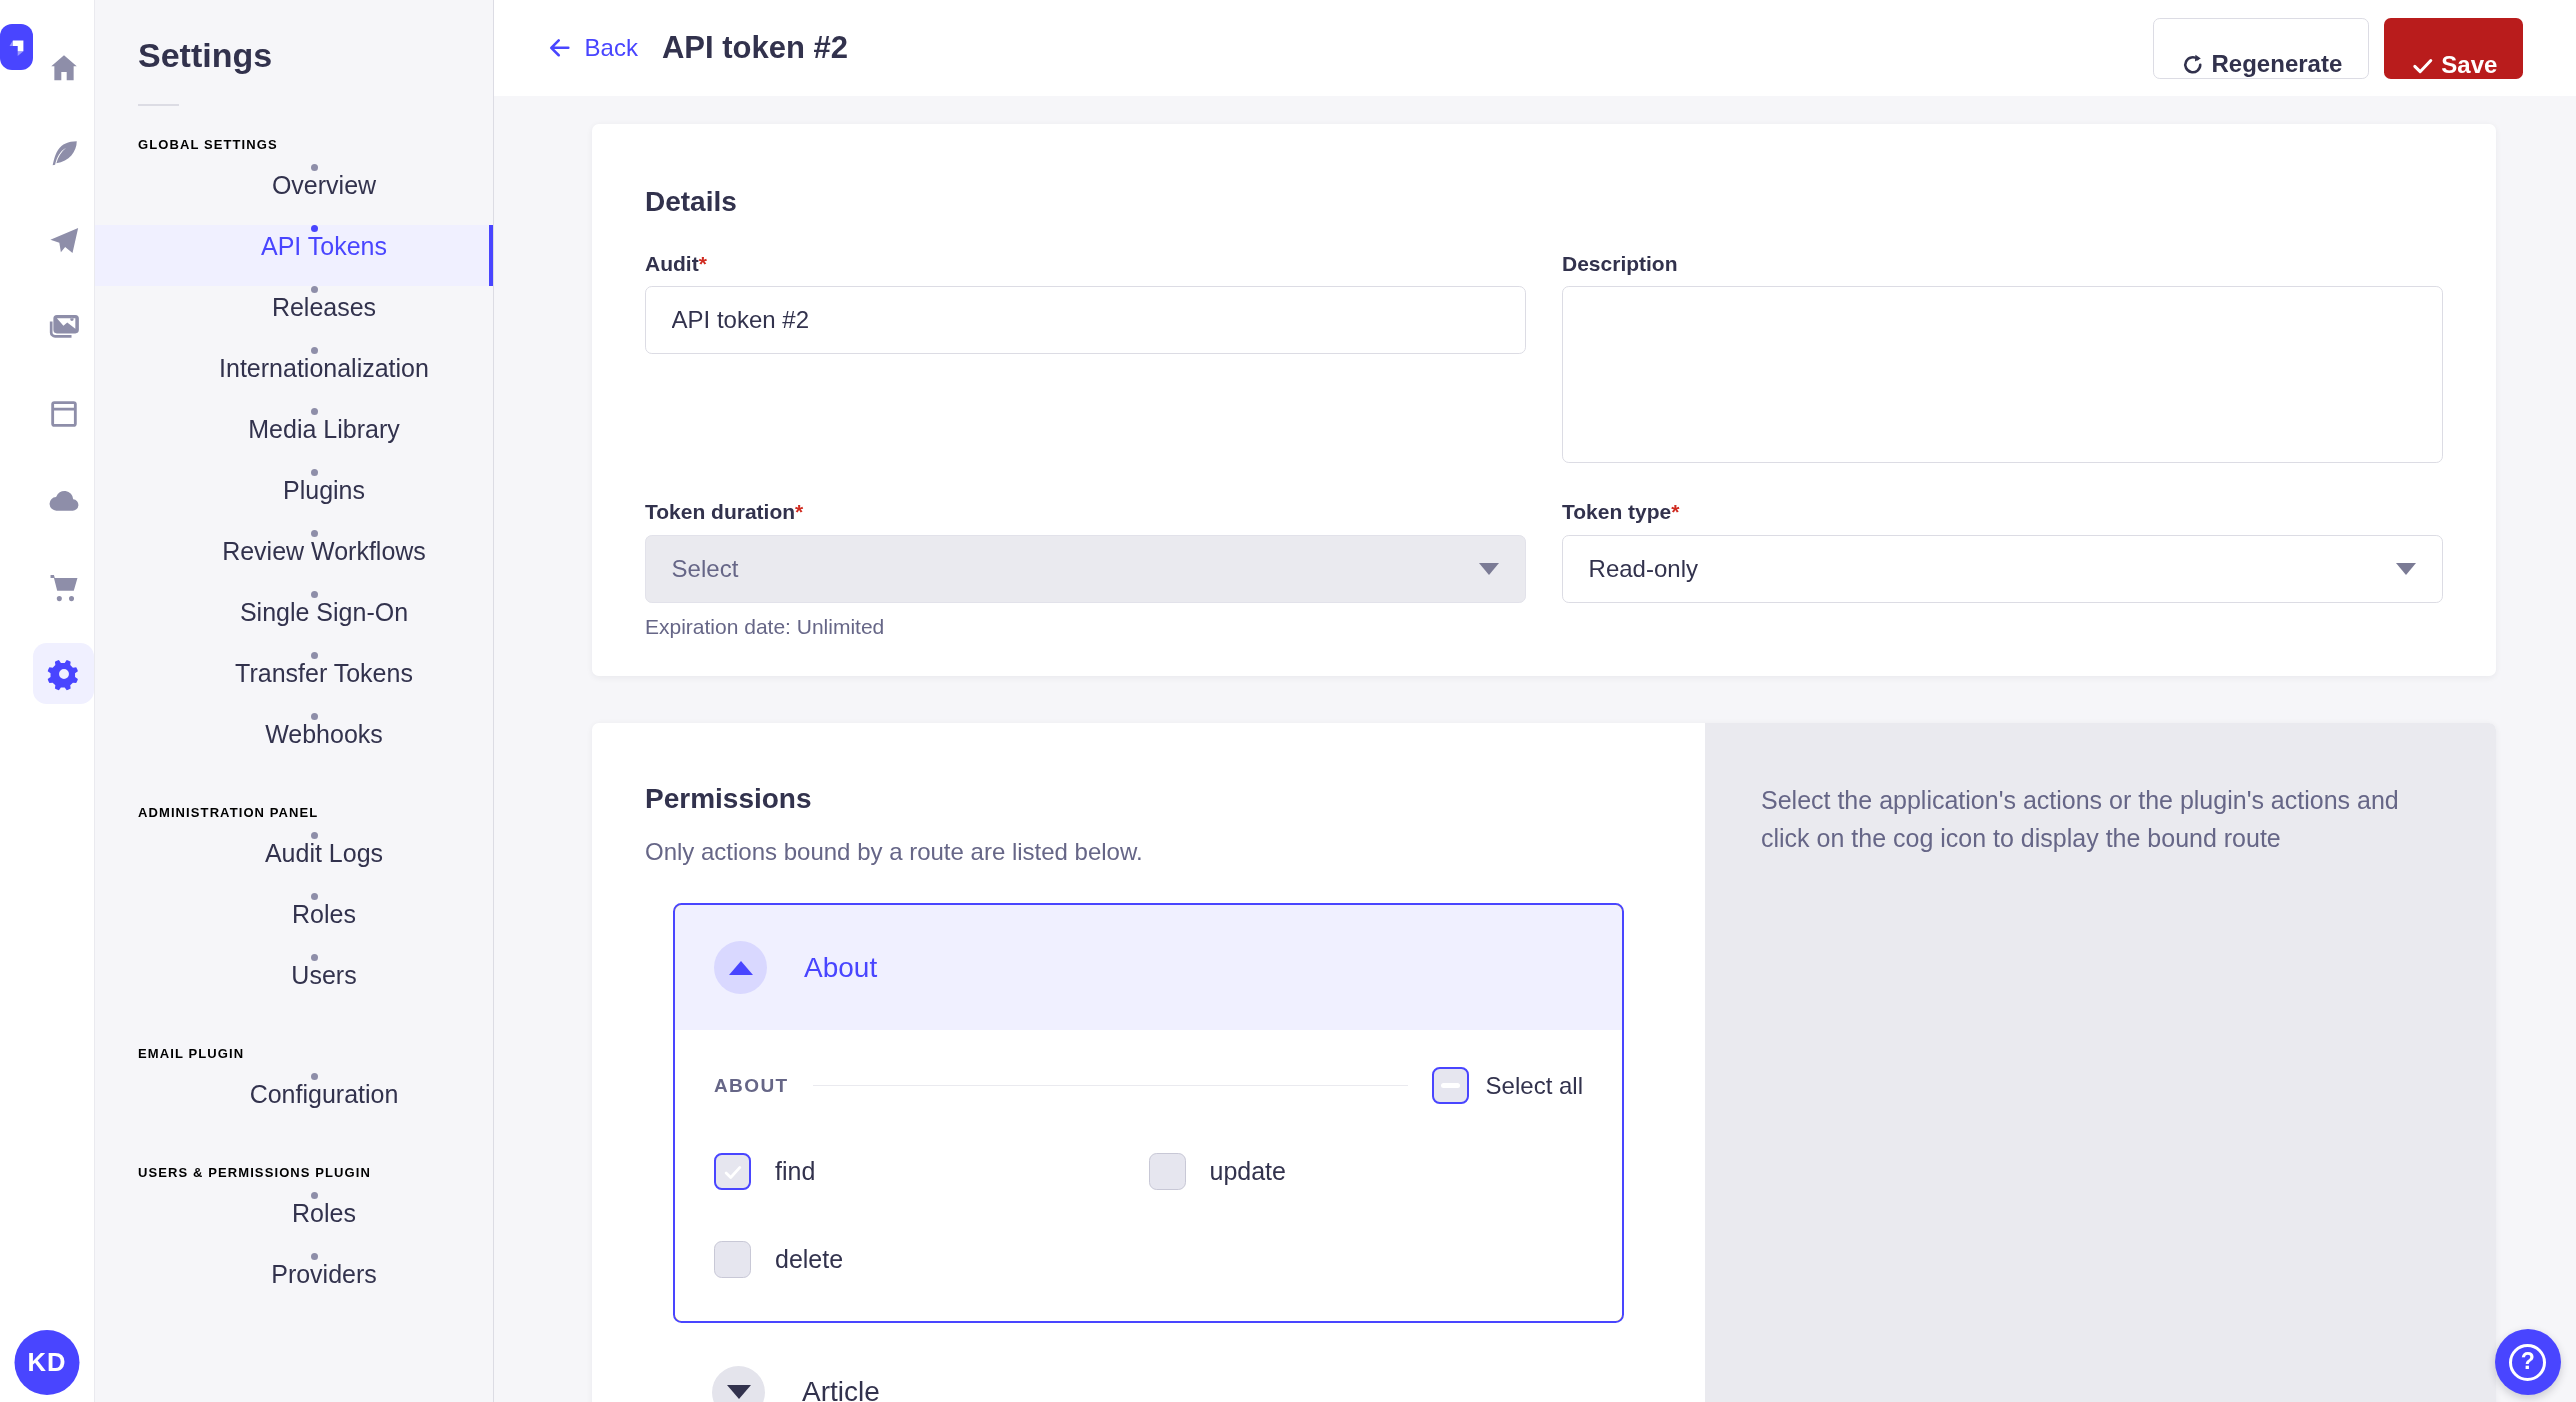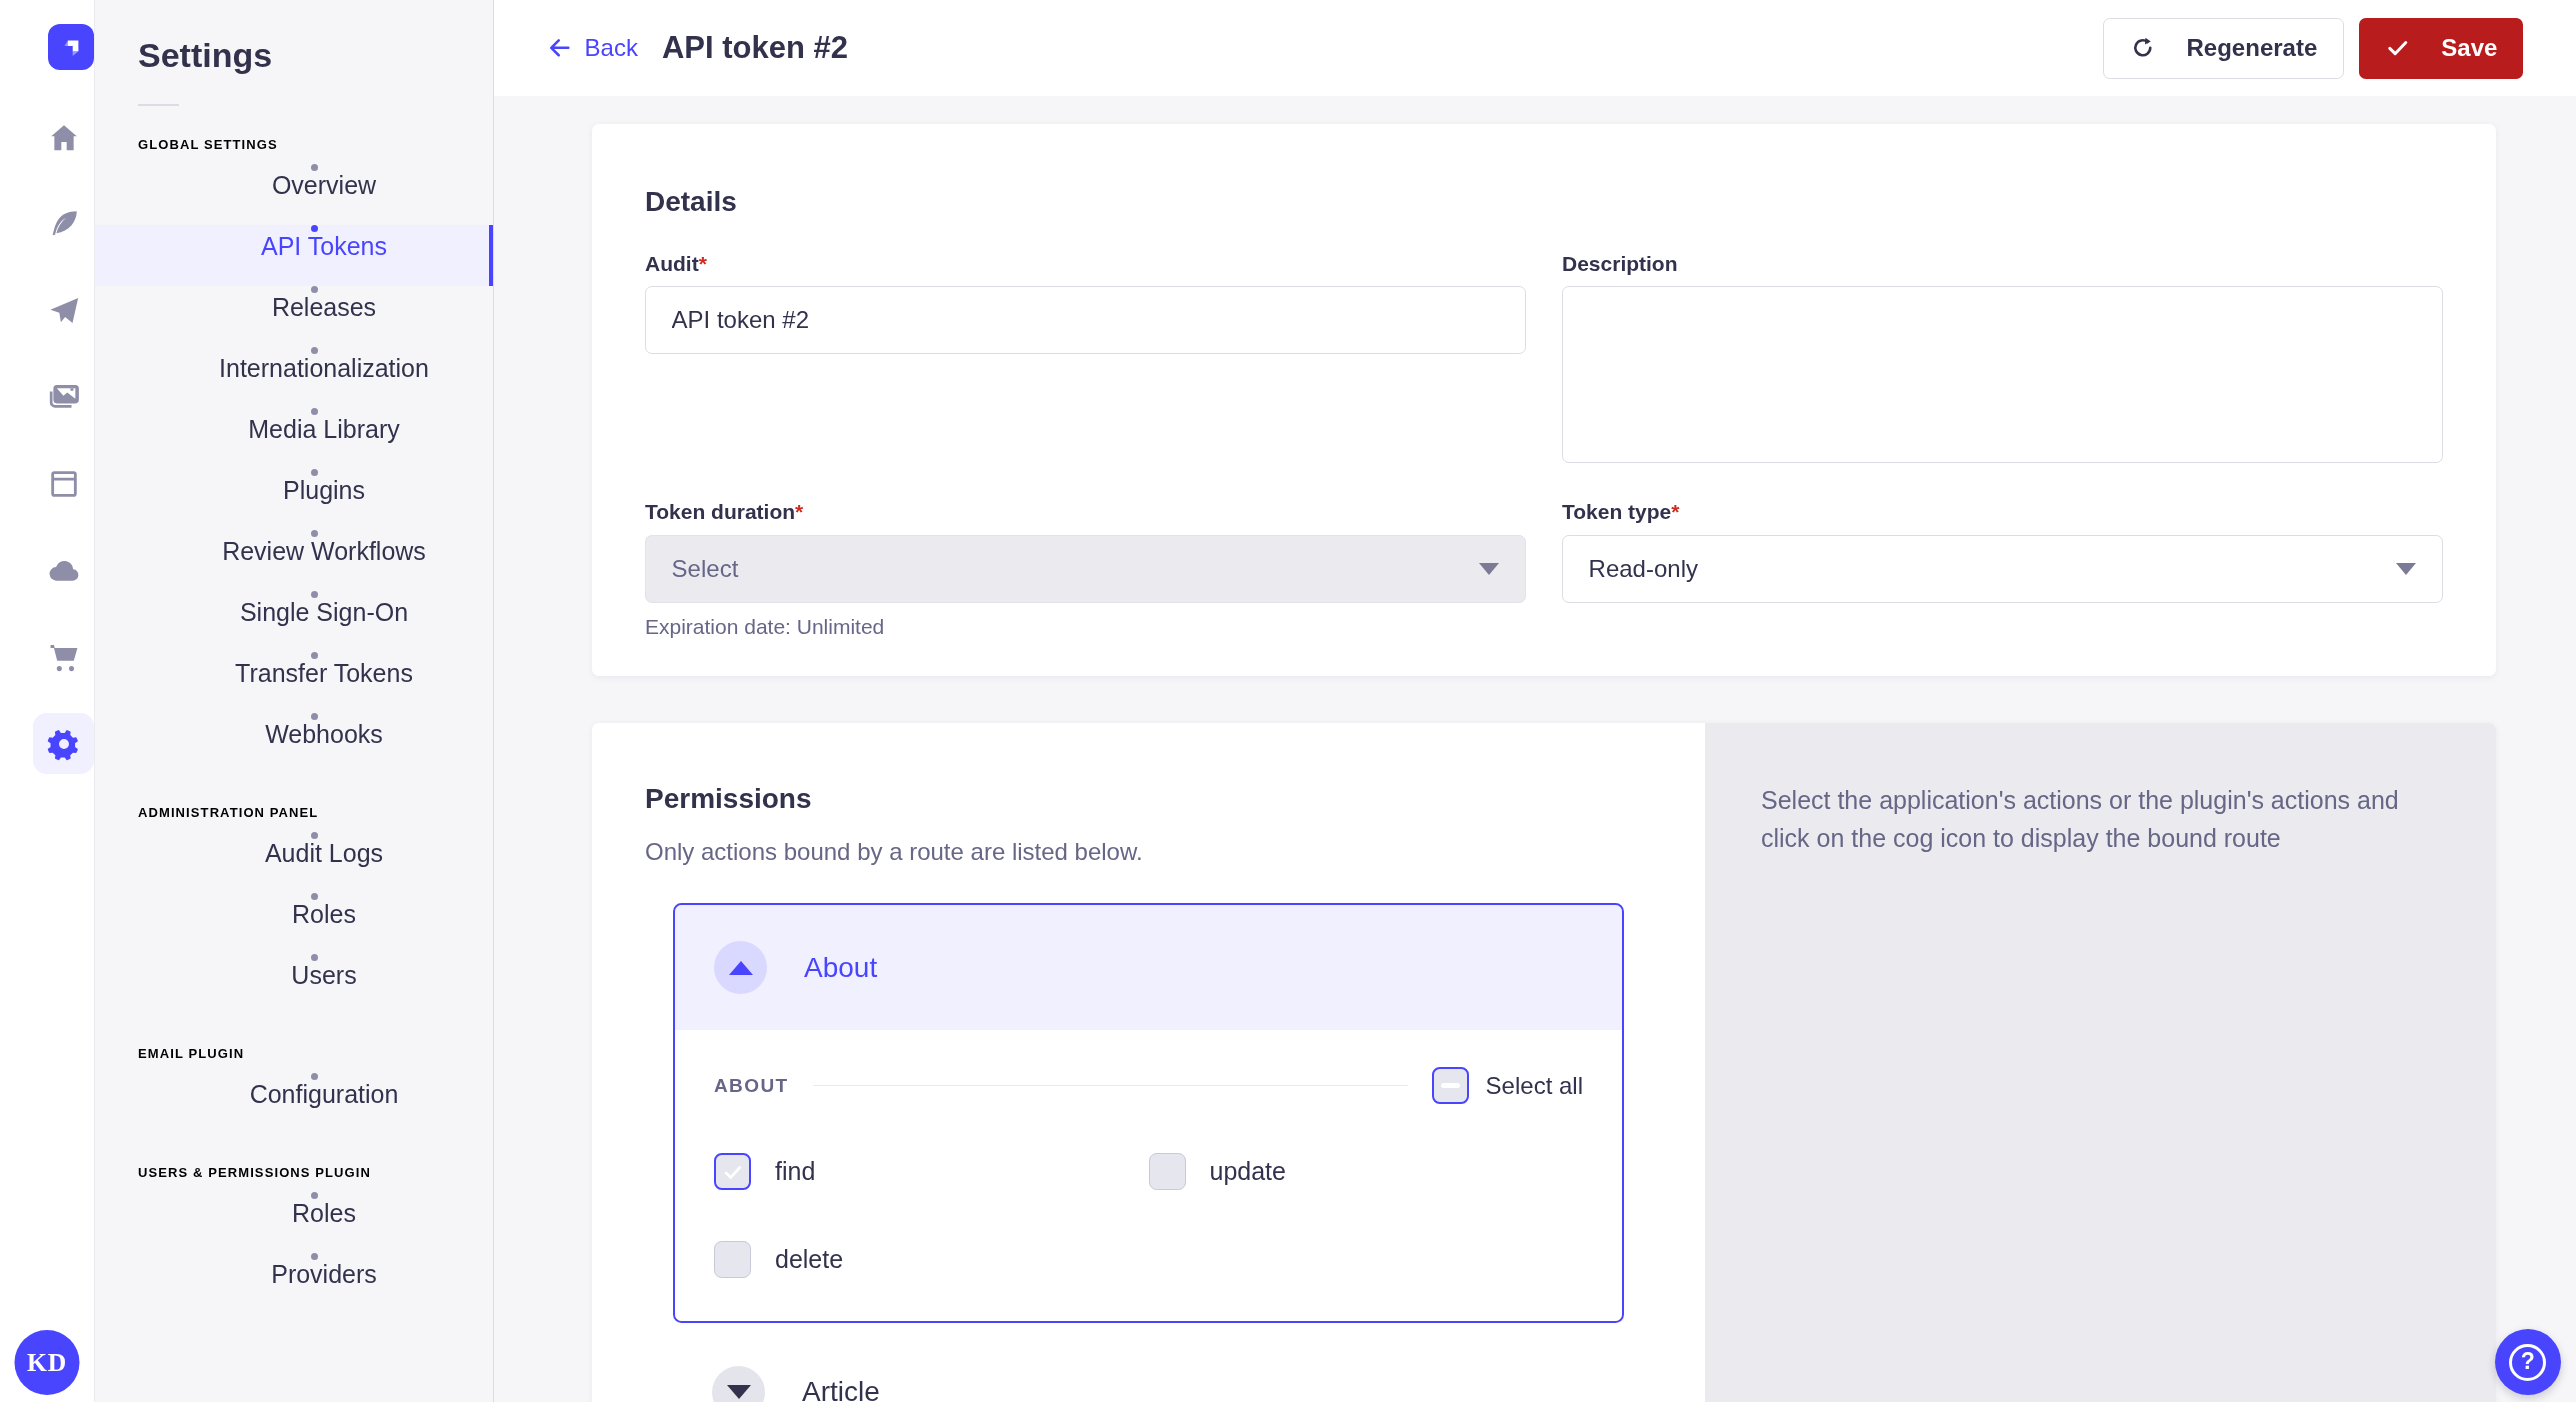--- a/index.html
+++ b/index.html
@@ -2,21 +2,21 @@
 <html style="font-size:13.6px"><head>
 <meta charset="utf-8">
 <style>
   * { box-sizing: border-box; }
   html,body { margin:0; padding:0; width:2576px; height:1402px; overflow:hidden;
     font-family:"Liberation Sans", sans-serif; background:#F6F6F9; color:#32324D; }
   .app { display:flex; height:100%; }
 
   
   .rail { width:95px; background:#fff; border-right:0.9px solid #EAEAEF; display:flex;
-    flex-direction:column; align-items:flex-end; position:relative; flex:0 0 auto;font-family:Liberation Serif, serif; }
+    flex-direction:row; align-items:flex-start; position:relative; flex:0 0 auto; }
   .logo { width:46px; height:46px; border-radius:12px; background:#4945FF; margin-top:24px;
     display:flex; align-items:center; justify-content:center; cursor:pointer; }
   .rail-icons { margin-top:37px; display:flex; flex-direction:column; gap:25.6px; align-items:center; }
   .rail-btn { width:61px; height:61px; border-radius:13.6px; display:flex; align-items:center;
     justify-content:center; color:#8E8EA9; cursor:pointer; }
   .rail-btn svg { width:34px; height:34px; }
   .rail-btn.active { background:#F0F0FF; color:#4945FF; }
   .rail-avatar { position:absolute; bottom:6.8px; left:50%; transform:translateX(-50%);
     width:65px; height:65px; border-radius:50%; background:#4945FF; color:#fff;
     font-size:25.6px; font-weight:700; display:flex; align-items:center; justify-content:center;
@@ -41,21 +41,21 @@
 
   
   .main { flex:1; display:flex; flex-direction:column; min-width:0; }
   .topbar { height:96px; background:#fff; display:flex; align-items:center;
     padding:0 53px 0 53px; flex:0 0 auto; }
   .back { display:flex; align-items:center; gap:12px; color:#4945FF; font-size:24px; cursor:pointer; }
   .back svg { width:25.6px; height:25.6px; }
   .page-title { margin-left:24px; font-size:31px; font-weight:700; color:#32324D; }
   .topbar-actions { margin-left:auto; display:flex; gap:15.3px; }
   .btn { height:61px; border-radius:6.8px; font-size:24px; font-weight:600; display:flex;
-    align-items:center; gap:31px; padding:0 25.6px; cursor:pointer; border:none;
+    align-items:flex-end; gap:6px; padding:0 25.6px; cursor:pointer; border:none;
     font-family:"Liberation Sans", sans-serif; }
   .btn svg { width:25.6px; height:25.6px; }
   .btn-secondary { background:#fff; border:1.7px solid #DCDCE4; color:#32324D; }
   .btn-primary { background:#b91c1c; color:#fff; }
 
   .content { flex:1; overflow:hidden; padding:28px 80px 0 98px; }
 
   .card { background:#fff; border-radius:6.8px; box-shadow:0 1.7px 6.8px rgba(33,33,52,0.06); }
 
   

